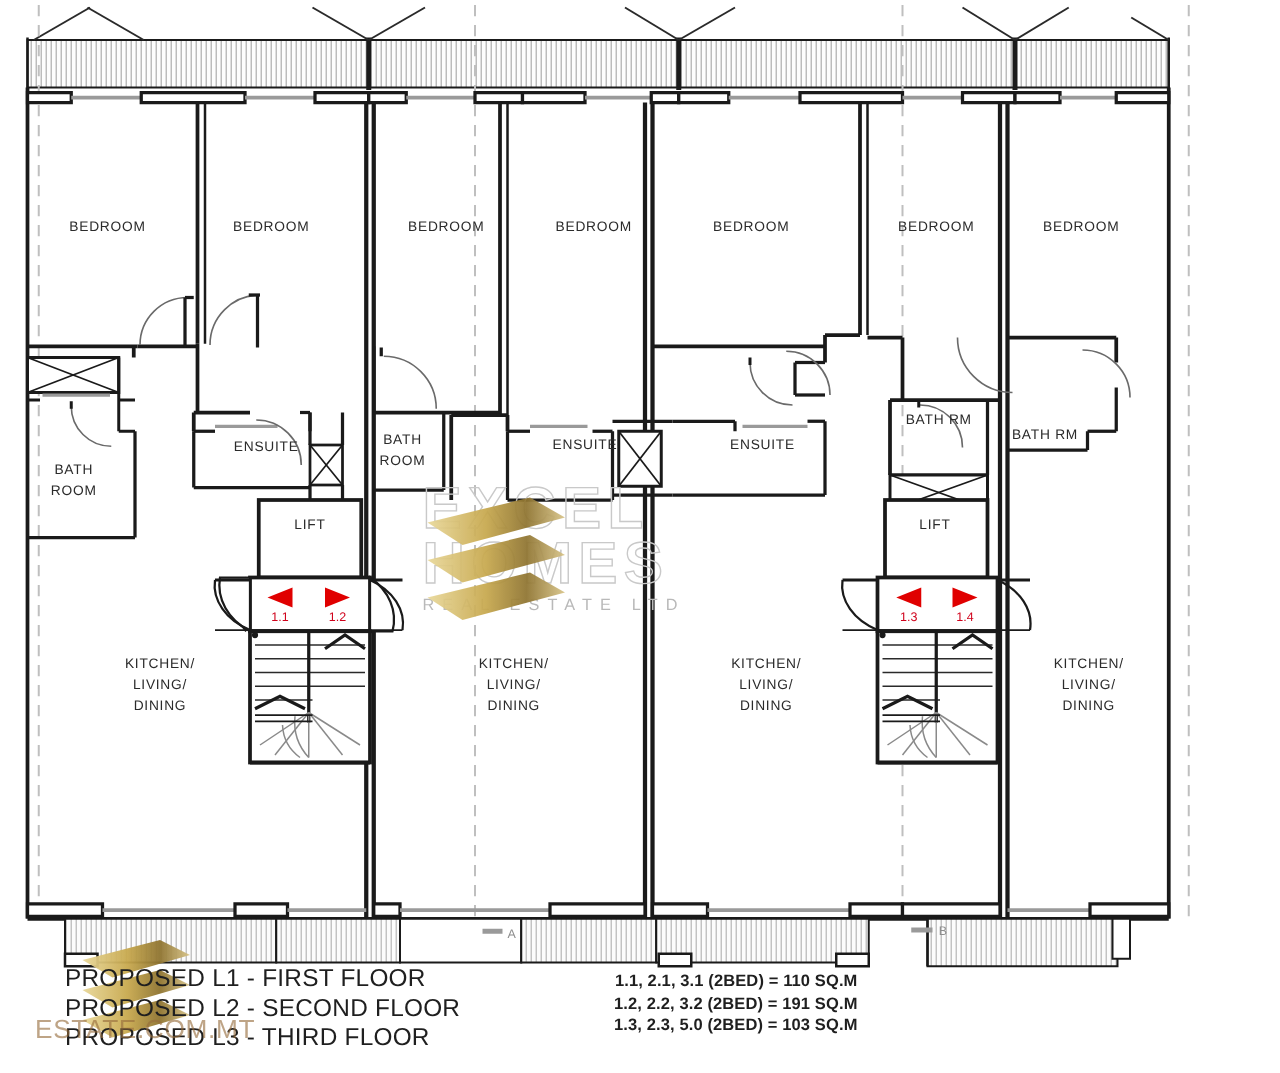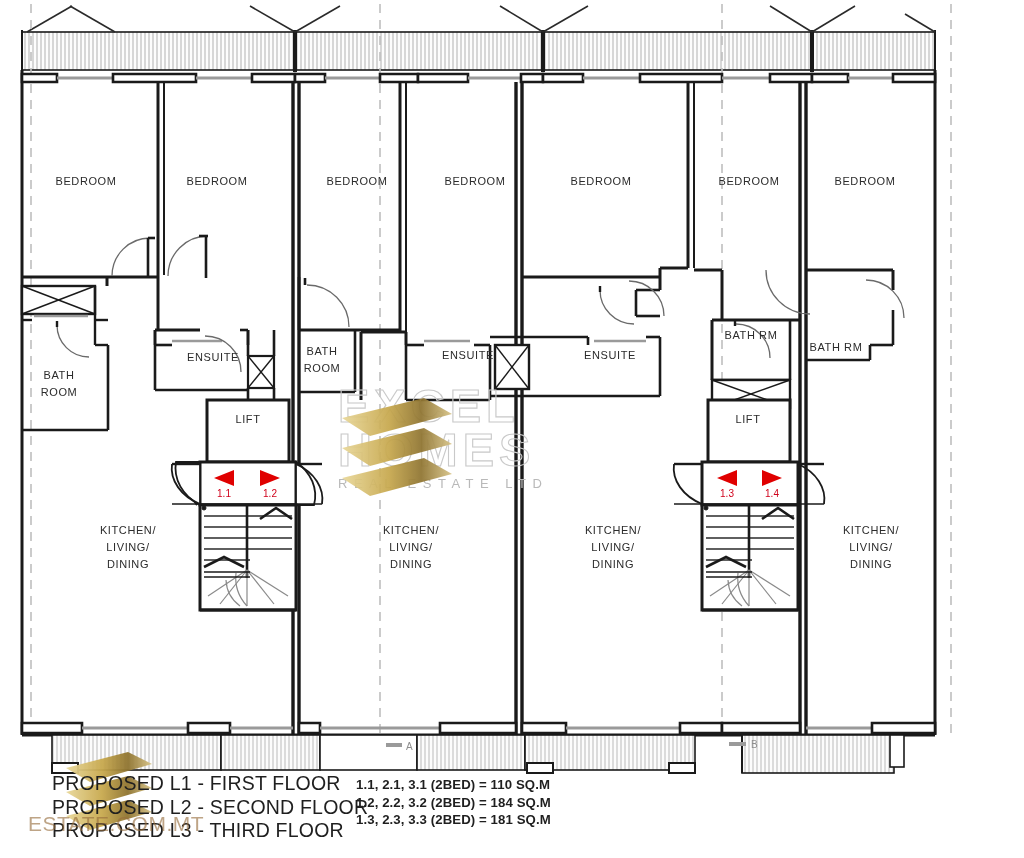--- a/index.html
+++ b/index.html
@@ -29,21 +29,21 @@
     font-size:19.5px;line-height:23.5px;color:#1f1f1f;letter-spacing:.2px;
     font-family:"Liberation Sans","DejaVu Sans",sans-serif;
   }
   .legend-left div{white-space:nowrap;}
   .legend-right{
     position:absolute;left:328px;top:12px;width:330px;
     font-size:13.2px;line-height:17.6px;color:#1f1f1f;font-weight:bold;
     letter-spacing:.1px;
     font-family:"Liberation Sans","DejaVu Sans",sans-serif;
   }
-  .legend-right div{white-space:nowrap;}
+  .legend-right div{white-space:nowrap;text-align:right;}
   
   .wm{position:absolute;pointer-events:none;}
   #wm-center{left:338px;top:384px;width:340px;height:122px;}
   #wm-center .wm-word{
     font-family:"Liberation Sans","DejaVu Sans",sans-serif;
     font-size:47px;font-weight:bold;letter-spacing:5px;
     color:transparent;-webkit-text-stroke:1.1px #c9c9c9;
     line-height:44px;
   }
   #wm-center .wm-sub{
@@ -521,18 +521,18 @@
 </svg>
 
 <div id="legend">
   <div class="legend-left">
     <div>PROPOSED L1 - FIRST FLOOR</div>
     <div>PROPOSED L2 - SECOND FLOOR</div>
     <div>PROPOSED L3 - THIRD FLOOR</div>
   </div>
   <div class="legend-right">
     <div>1.1, 2.1, 3.1 (2BED) = 110 SQ.M</div>
-    <div>1.2, 2.2, 3.2 (2BED) = 184 SQ.M</div>
-    <div>1.3, 2.3, 3.3 (2BED) = 181 SQ.M</div>
+    <div>1.2, 2.2, 3.2 (2BED) = 191 SQ.M</div>
+    <div>1.3, 2.3, 5.0 (2BED) = 103 SQ.M</div>
   </div>
 </div>
 
 <div class="wm" id="wm-url">ESTATE.COM.MT</div>
 
 </body></html>

